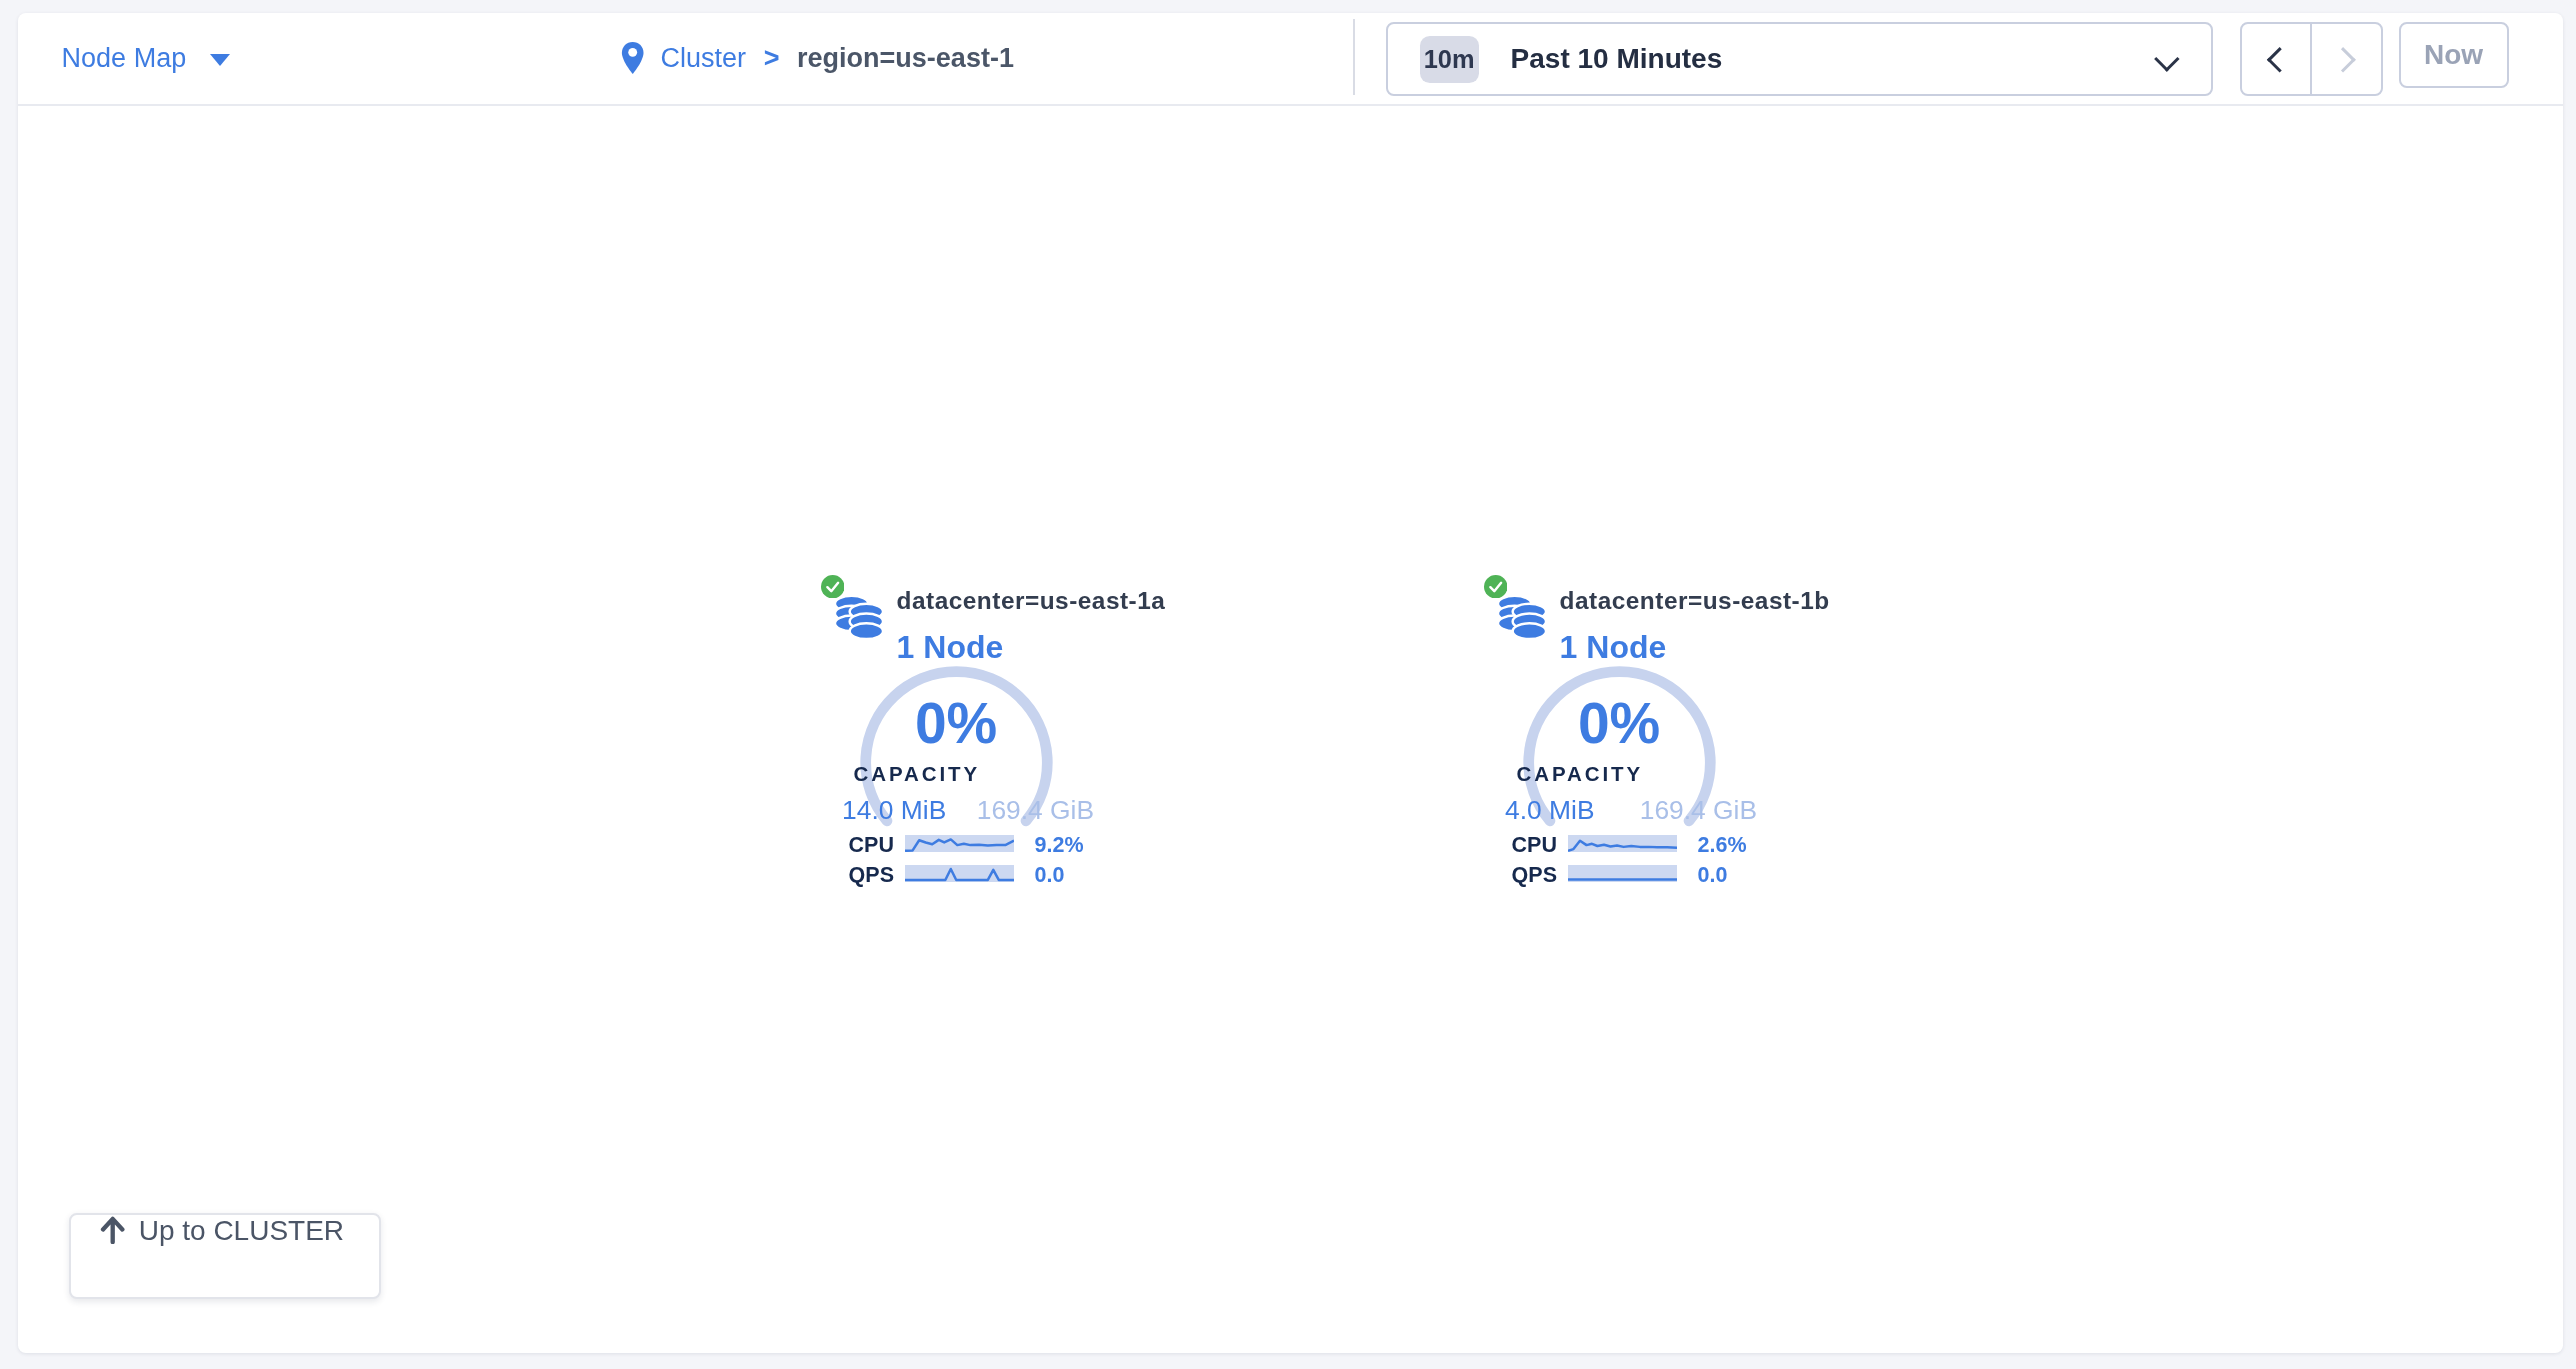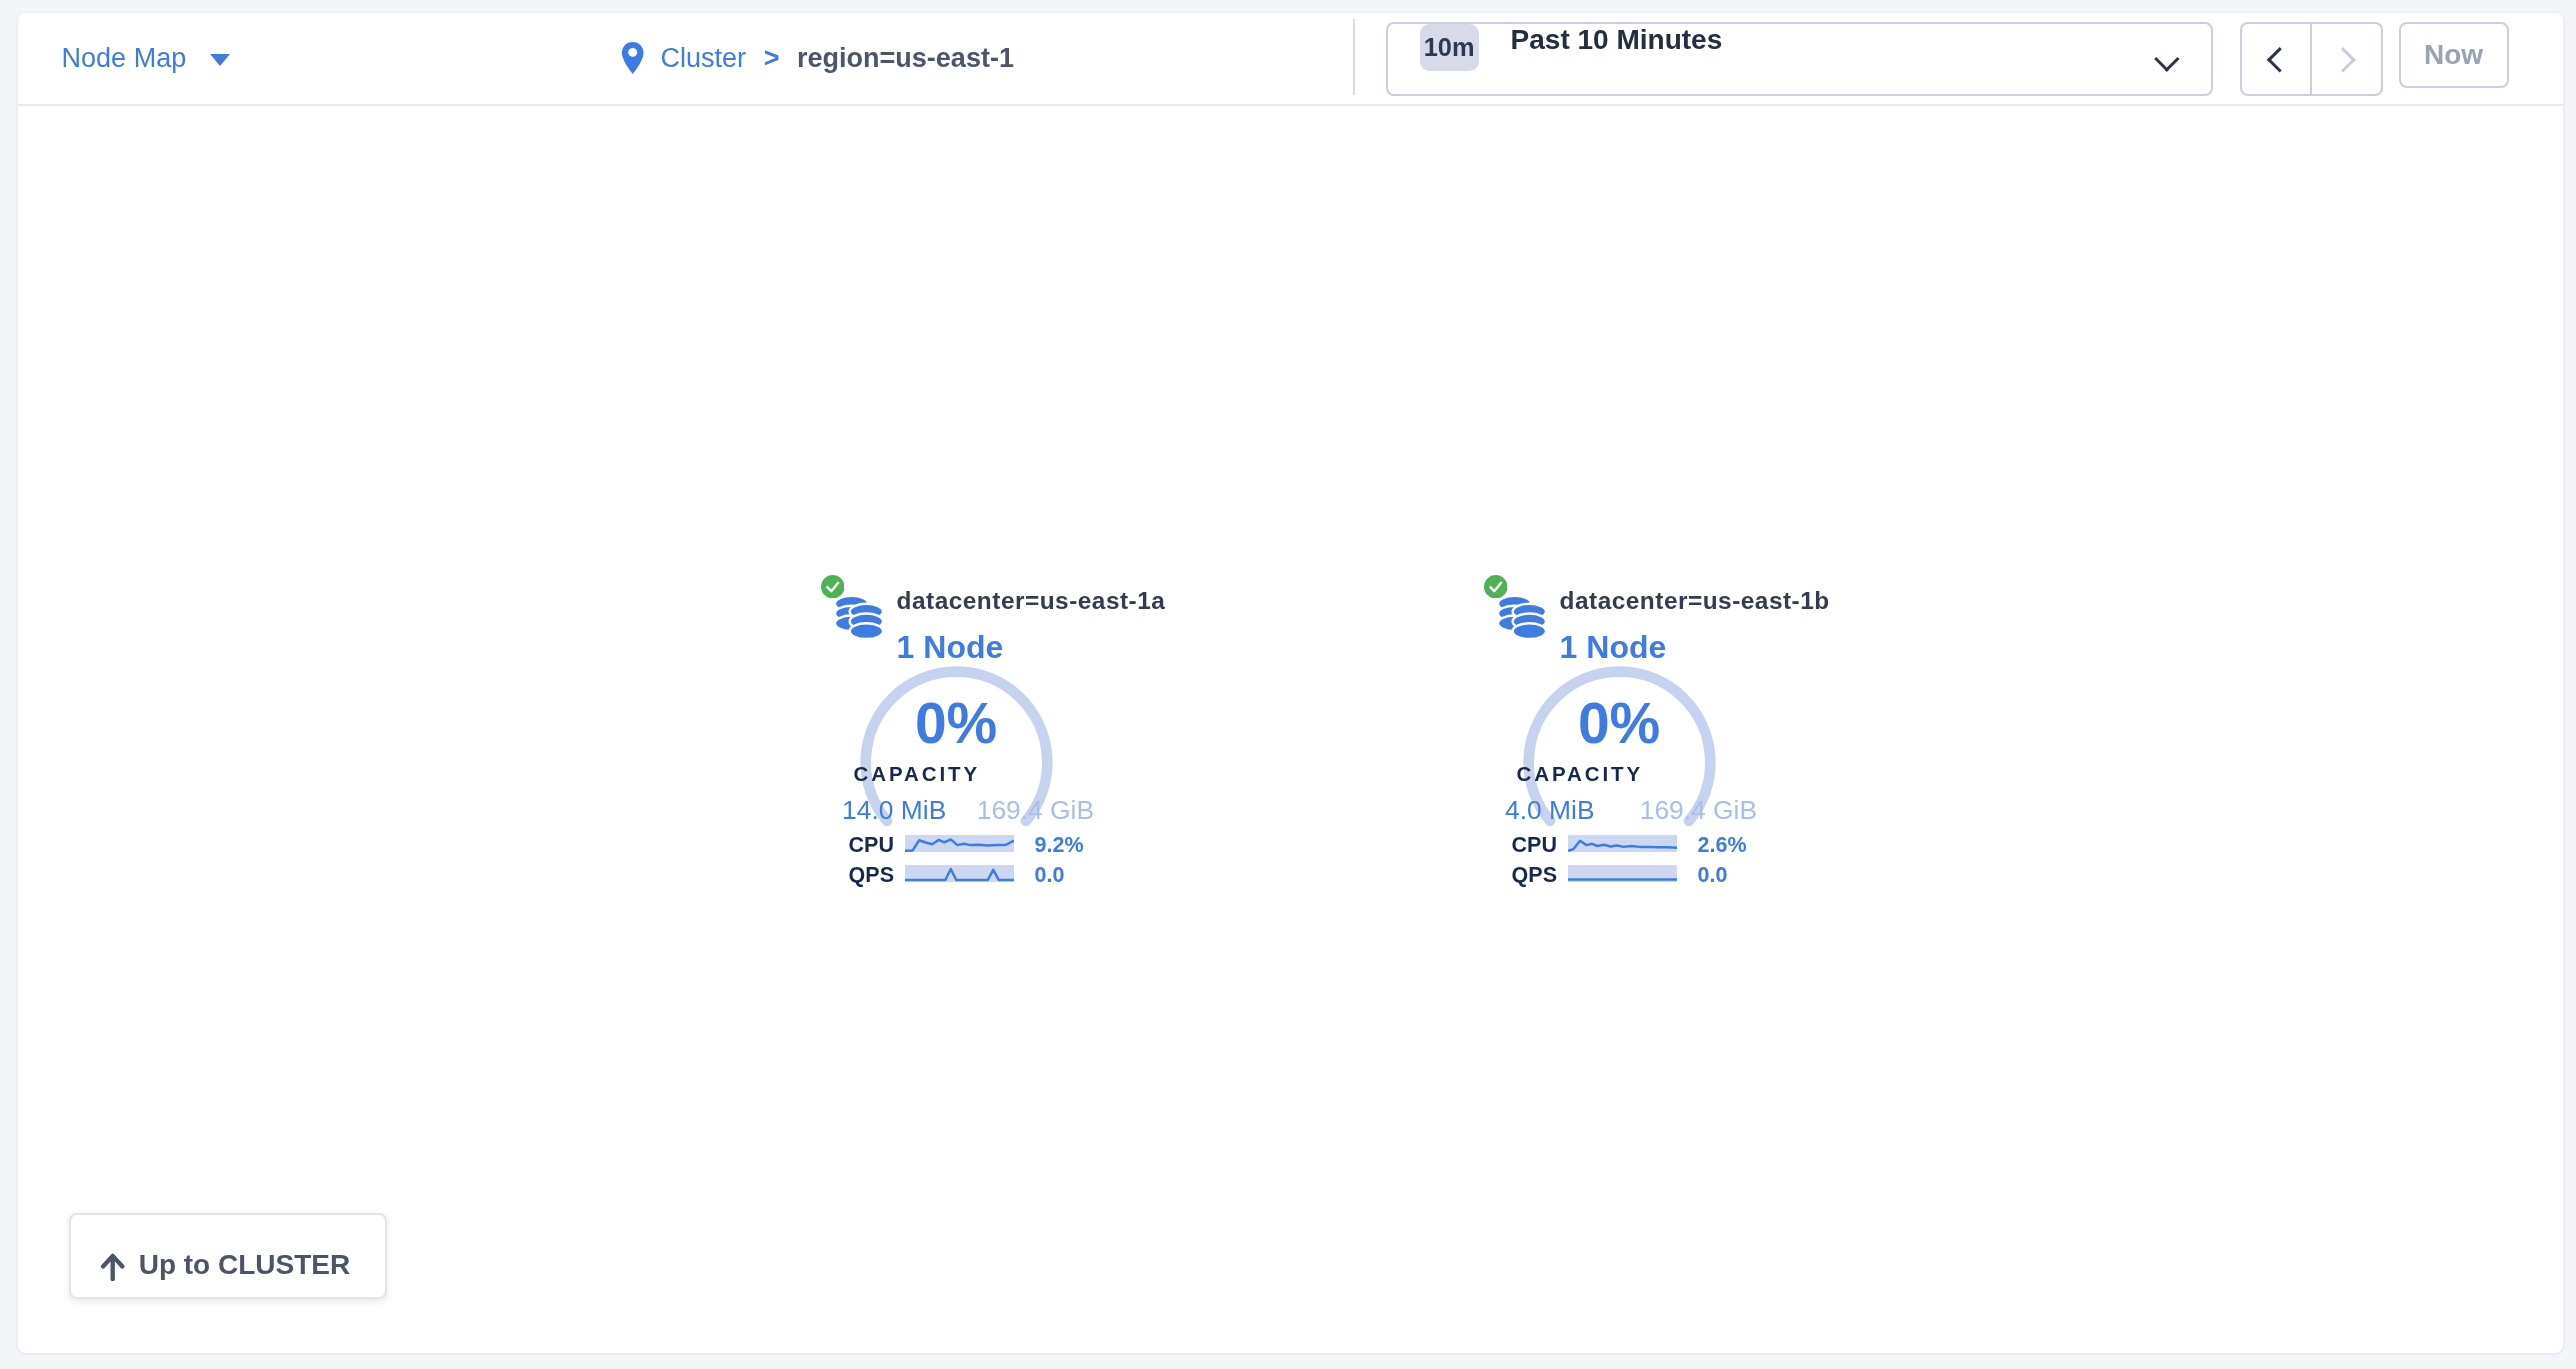--- a/index.html
+++ b/index.html
@@ -36,21 +36,21 @@
   }
   .breadcrumb .root{color:#3e7ce1;cursor:pointer;}
   .breadcrumb .sep{color:#3e7ce1;font-weight:bold;margin:0 2px;}
   .breadcrumb .current{color:#4b5668;font-weight:600;}
   .hdr-divider{
     position:absolute;left:1335px;top:6.8px;width:2px;height:76px;background:#d9dce5;
   }
   .time-select{
     position:absolute;left:1368px;top:9.8px;width:827px;height:74px;
     box-sizing:border-box;border:2px solid #c9cfdf;border-radius:7.8px;
-    display:flex;cursor:pointer;background:#fff;
+    display:flex;align-items:center;cursor:pointer;background:#fff;
   }
   .range-badge{
     margin-left:32px;width:59px;height:47px;border-radius:9.8px;background:#d8dbe7;
     display:flex;align-items:center;justify-content:center;
     font-size:25.4px;font-weight:bold;color:#2e3850;
   }
   .range-label{margin-left:32px;font-size:28px;font-weight:600;color:#242e42;}
   .chev{
     display:inline-block;width:14.7px;height:14.7px;
     border-right:3.9px solid #2a3347;border-bottom:3.9px solid #2a3347;
@@ -106,23 +106,23 @@
     background:#ccd8f1;display:block;
   }
   .metric-row .mvalue{
     position:absolute;left:214px;top:0;font-size:21.5px;font-weight:bold;color:#3e7ce1;
   }
   
   .up-btn{
     position:absolute;left:51px;top:1200px;height:86px;padding:0 35px 16px 29px;
     background:#fff;border:2px solid #e2e4ea;border-radius:7.8px;
     box-shadow:0 2.9px 5.9px rgba(30,40,70,0.10);
-    display:flex;align-items:flex-end;gap:13.7px;cursor:pointer;
+    display:flex;align-items:flex-start;gap:13.7px;cursor:pointer;
     font-family:"Liberation Sans",sans-serif;
-    font-size:28px;color:#4b5566;font-weight:bold;
+    font-size:28px;color:#4b5566;
   }
 </style>
 </head>
 <body>
 
 <div class="panel">
 
   <div class="hdr">
 
     <div class="view-selector">

